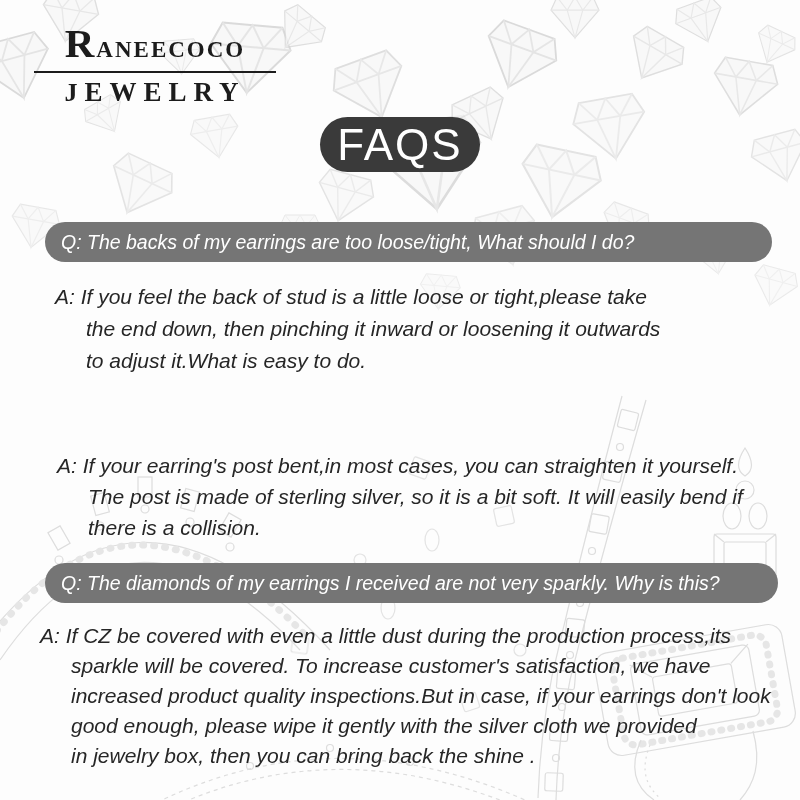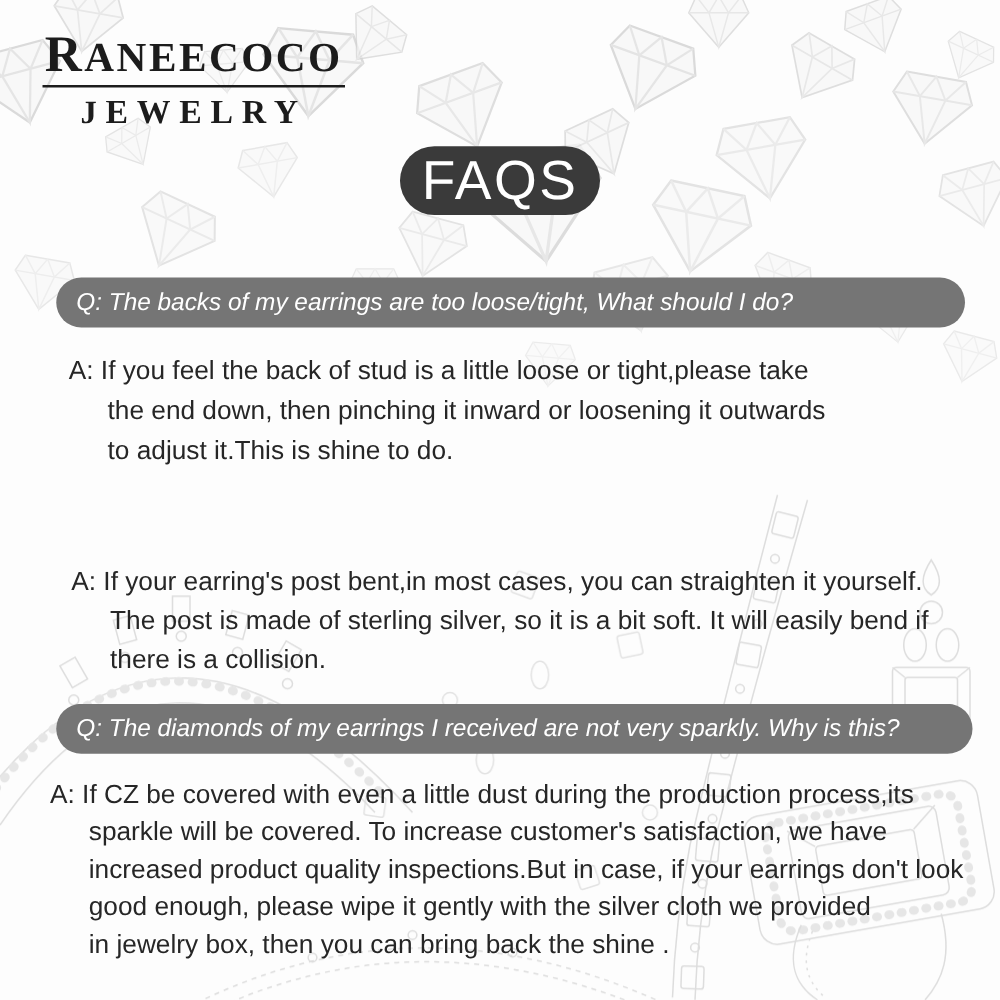--- a/index.html
+++ b/index.html
@@ -5,21 +5,21 @@
   html,body{margin:0;padding:0;background:#ffffff;}
   .canvas{
     position:relative;width:800px;height:800px;overflow:hidden;background:#fdfdfd;
     font-family:"Liberation Sans",sans-serif;color:var(--text,#262626);
   }
   .bg{position:absolute;left:0;top:0;pointer-events:none;}
 
   
   .logo{position:absolute;left:30px;top:24px;width:250px;text-align:center;}
   .logo-name{
-    font-family:"Liberation Serif",serif;font-weight:bold;font-size:33px;
+    font-family:"Liberation Serif",serif;font-weight:bold;font-size:23px;
     letter-spacing:2px;color:var(--brand-text,#1c1c1c);line-height:38px;
   }
   .logo-name::first-letter{font-size:41px;}
   .logo-divider{height:2px;background:var(--brand-text,#1c1c1c);margin:2px 4px 8px 4px;}
   .logo-sub{
     font-family:"Liberation Serif",serif;font-weight:bold;font-size:27px;
     letter-spacing:7px;color:var(--brand-text,#1c1c1c);line-height:22px;
   }
   .logo-sub::first-letter{font-size:26px;}
 
@@ -35,21 +35,21 @@
     position:absolute;left:45px;height:40px;border-radius:20px;
     background:var(--question-bar,#757575);color:var(--bar-text,#ffffff);
     font-style:italic;font-size:19.5px;line-height:40px;padding-left:16px;
     box-sizing:border-box;white-space:nowrap;
   }
   #qbar-0{top:222px;width:727px;}
   #qbar-1{top:388px;width:727px;}
   #qbar-2{top:563px;width:733px;}
 
   
-  .answer{position:absolute;font-size:21px;color:var(--text,#262626);white-space:nowrap;}
+  .answer{position:absolute;font-style:italic;font-size:21px;color:var(--text,#262626);white-space:nowrap;}
   .answer .line{padding-left:31px;}
   .answer .line:first-child{padding-left:0;}
   #answer-0{left:55px;top:281px;line-height:32px;}
   #answer-1{left:57px;top:450px;line-height:31px;}
   #answer-2{left:40px;top:621px;line-height:30px;}
 </style>
 </head>
 <body>
 
 <div class="canvas">
@@ -189,21 +189,21 @@
   </div>
 
   <div class="faqs-pill">FAQS</div>
 
   <div class="q-bar" id="qbar-0">
     <span>Q: The backs of my earrings are too loose/tight, What should I do?</span>
   </div>
   <div class="answer" id="answer-0">
     <div class="line">A: If you feel the back of stud is a little loose or tight,please take</div>
     <div class="line">the end down, then pinching it inward or loosening it outwards</div>
-    <div class="line">to adjust it.This is shine to do.</div>
+    <div class="line">to adjust it.What is easy to do.</div>
   </div>
 
   <div class="answer" id="answer-1">
     <div class="line">A: If your earring's post bent,in most cases, you can straighten it yourself.</div>
     <div class="line">The post is made of sterling silver, so it is a bit soft. It will easily bend if</div>
     <div class="line">there is a collision.</div>
   </div>
 
   <div class="q-bar" id="qbar-2">
     <span>Q: The diamonds of my earrings I received are not very sparkly. Why is this?</span>

